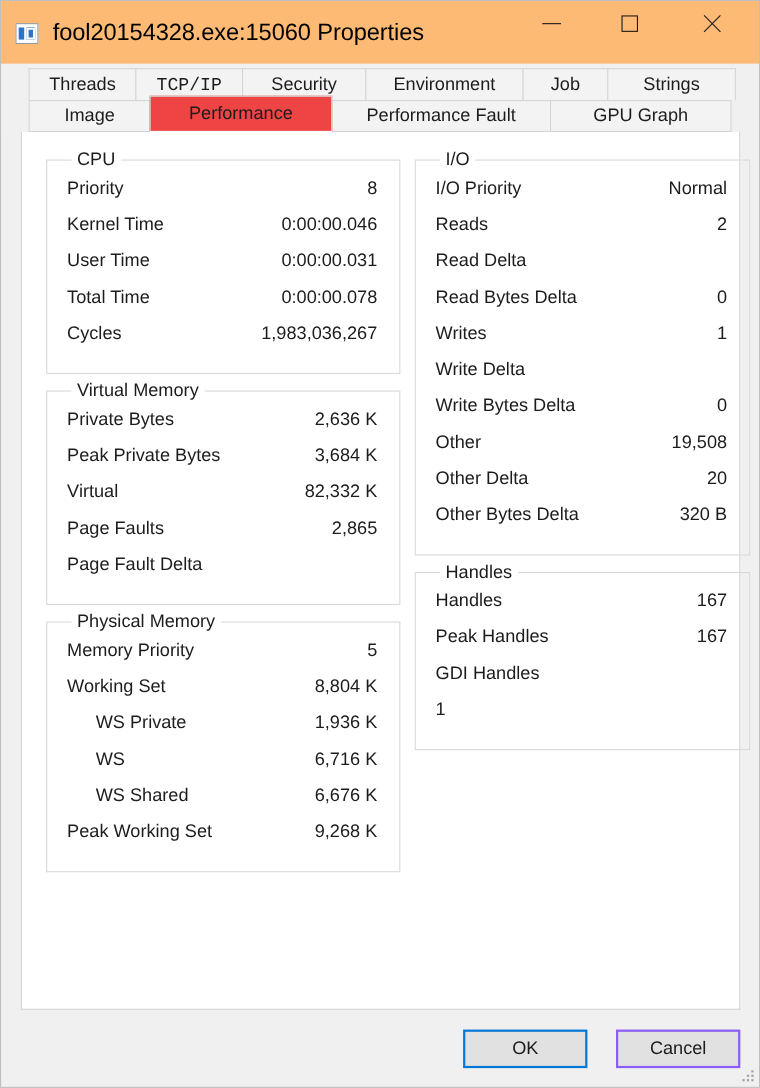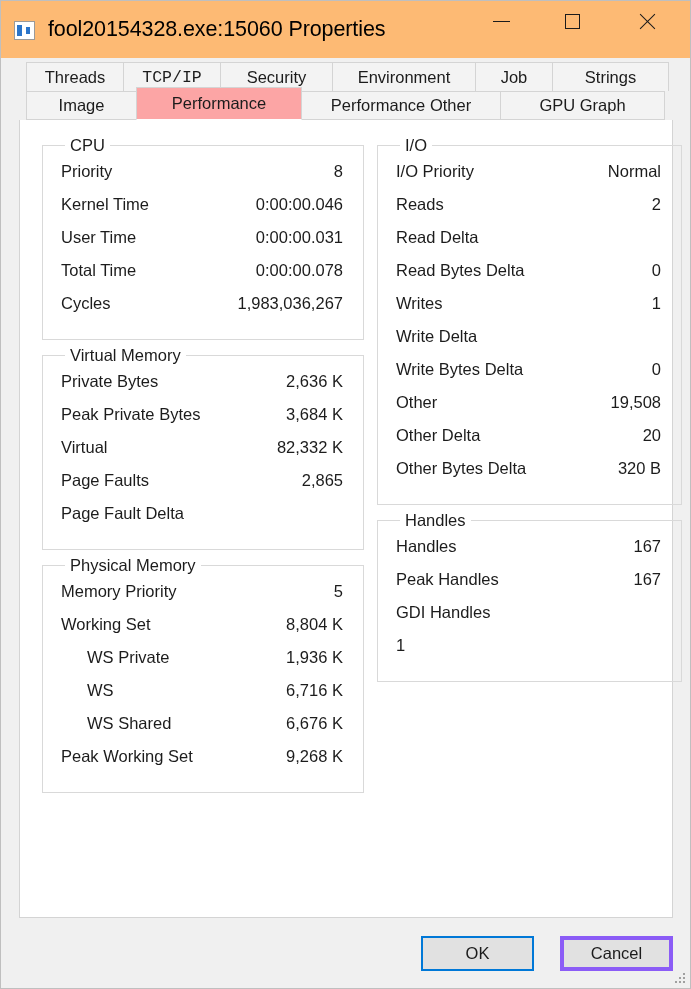--- a/index.html
+++ b/index.html
@@ -132,21 +132,21 @@
     background: #f3f3f3;
     display: flex;
     align-items: center;
     justify-content: center;
     font-size: 16.5px;
     color: #1c1c1c;
     white-space: nowrap;
     margin-right: -1px;
   }
   .tab.selected {
-    background: #fca5a5;
+    background: #ef4444;
     border-color: #d4d4d4;
     border-bottom-color: #ffffff;
     height: 33px;
     margin-top: -4px;
     z-index: 3;
     justify-content: center;
   }
   .tab-row-1 .tab { border-bottom: none; }
   .tab-row-2 { margin-top: 0; }
 
@@ -223,21 +223,21 @@
     justify-content: flex-end;
     padding-right: 17px;
     box-sizing: border-box;
     position: relative;
   }
   .dlgbtn {
     width: 113px;
     height: 35px;
     box-sizing: border-box;
     background: #e1e1e1;
-    border: 4px solid #8b5cf6;
+    border: 2px solid #8b5cf6;
     font-family: "Liberation Sans", sans-serif;
     font-size: 16.5px;
     color: #1c1c1c;
     display: flex;
     align-items: center;
     justify-content: center;
     padding: 0;
   }
   .dlgbtn.default {
     border: 2px solid #0078d7;
@@ -299,21 +299,21 @@
         </div>
       </div>
     <div class="tab-row tab-row-2" id="tab-row-2">
         <div class="tab" style="width: 111px;">
           <span>Image</span>
         </div>
         <div class="tab selected" style="width: 166px;">
           <span>Performance</span>
         </div>
         <div class="tab" style="width: 200px;">
-          <span>Performance Other</span>
+          <span>Performance Fault</span>
         </div>
         <div class="tab" style="width: 165px;">
           <span>GPU Graph</span>
         </div>
       </div>
   </div>
 
   <div id="tabpage">
     <div id="columns">
       <div id="col-left">

